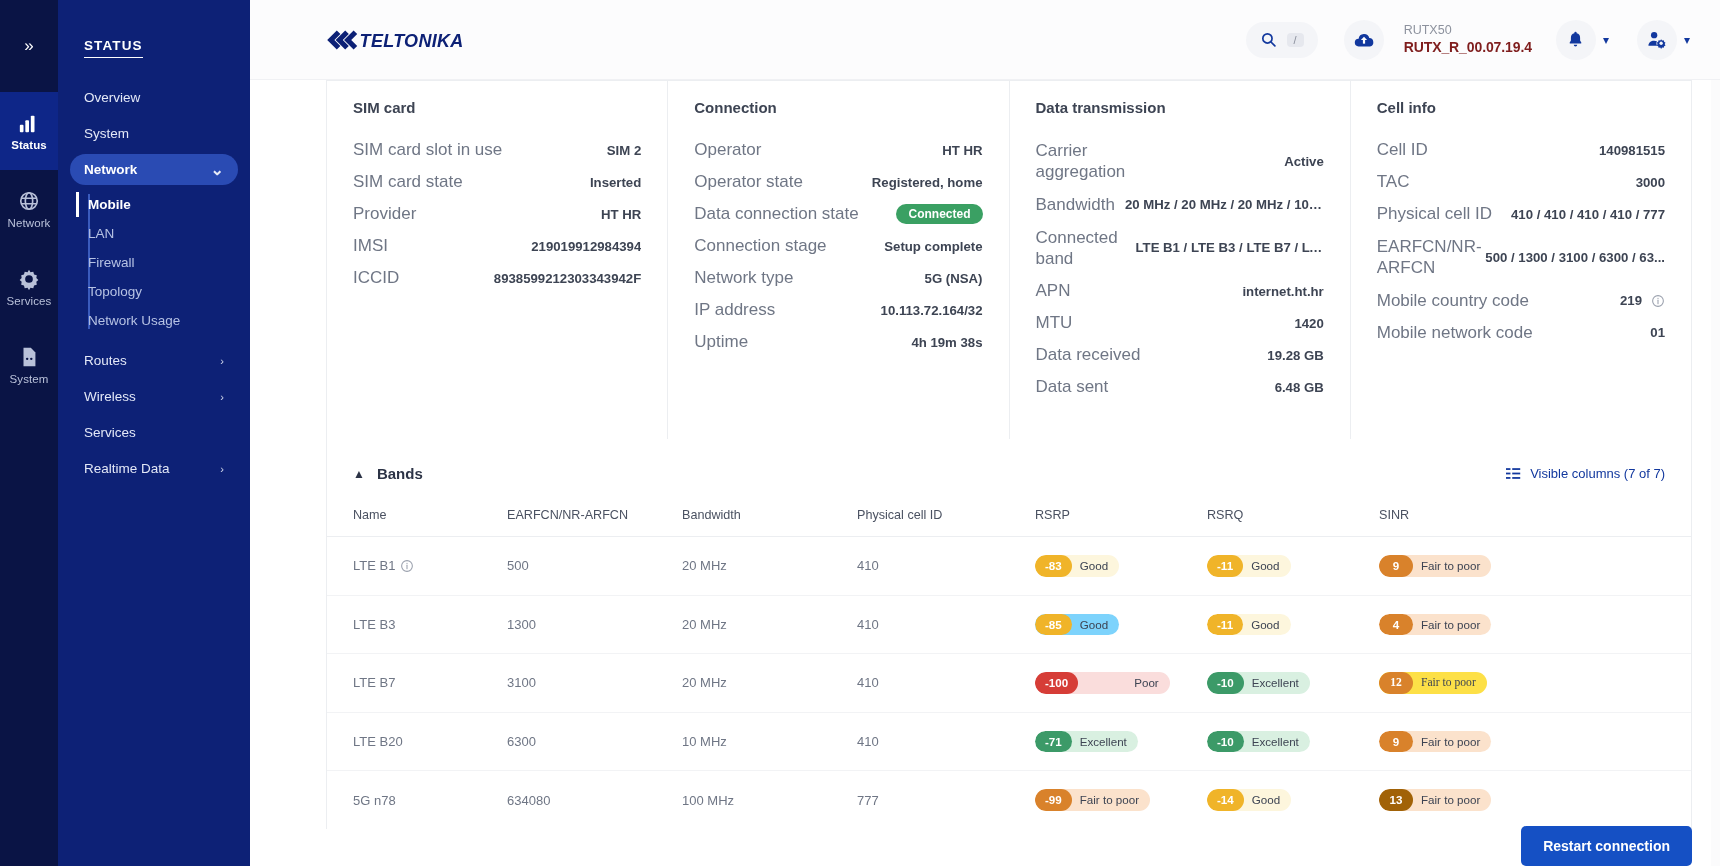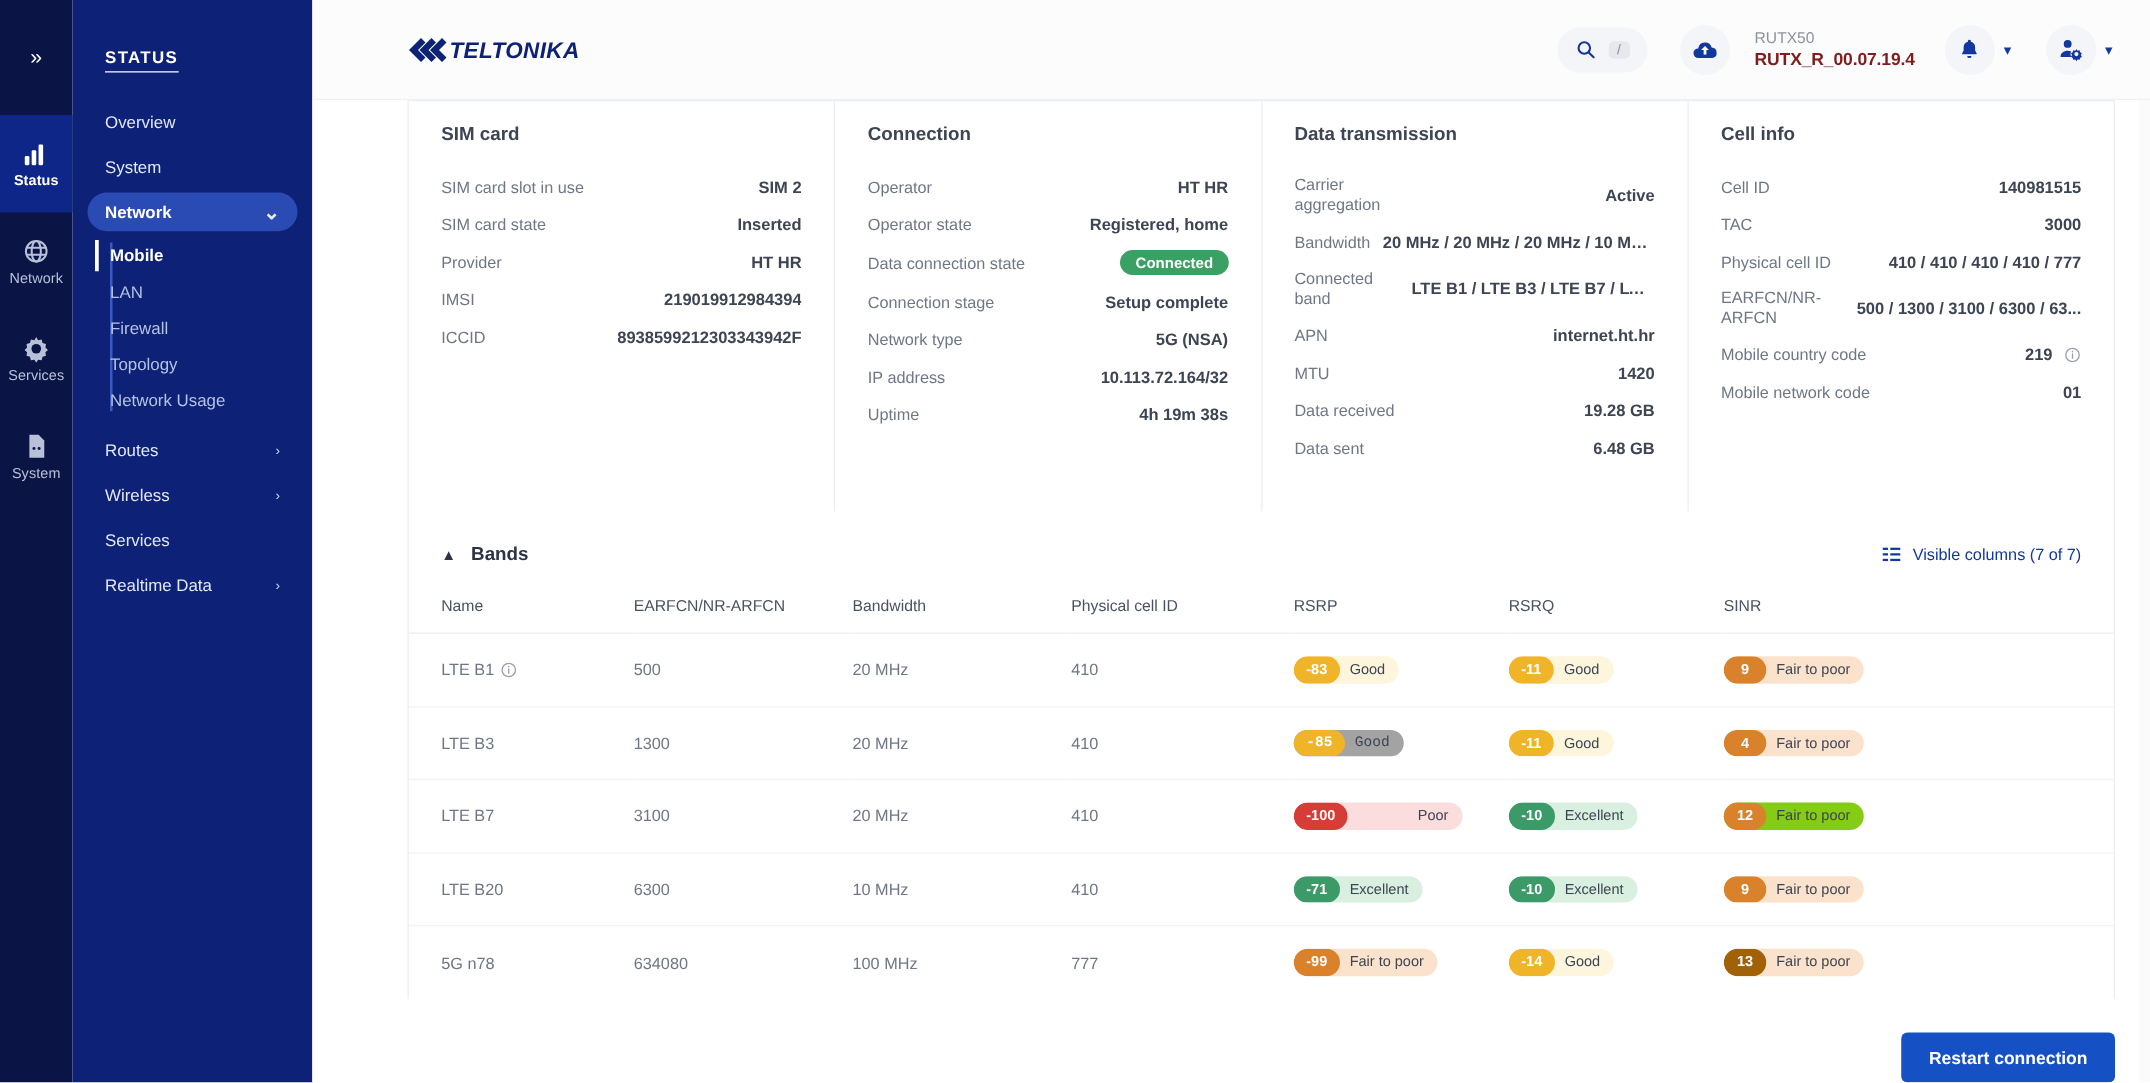--- a/index.html
+++ b/index.html
@@ -125,21 +125,21 @@
   }
   .panel:last-child { border-right: none; }
   .panel-title {
     font-size: 15px; color: #3d4453; font-weight: bold;
     margin-bottom: 24px;
   }
   .row {
     display: flex; align-items: center; justify-content: space-between;
     gap: 10px; margin-bottom: 12px; min-height: 18px;
   }
-  .k { font-size: 13px; color: #6f7685; white-space: nowrap; }
+  .k { font-size: 17px; color: #6f7685; white-space: nowrap; }
   .k.wrap { white-space: normal; max-width: 90px; line-height: 1.25;}
   .v {
     font-size: 13.2px; color: #3d4453; font-weight: bold; text-align: right;
     overflow: hidden; text-overflow: ellipsis; white-space: nowrap;
   }
   .pill-flat {
     display:inline-block; background: #3aa063; color:#fff; font-size: 12px;
     font-weight: bold; border-radius: 11px; padding: 3px 12px;
   }
 
@@ -523,21 +523,21 @@
                 <td><span class="dual" style="background: rgb(251, 226, 204);">
                     <span class="num" style="background: rgb(217, 130, 43);">9</span>
                     <span class="txt">Fair to poor</span>
                   </span></td>
               </tr>
               <tr>
                 <td class="c1"><span>LTE B3</span></td>
                 <td>1300</td>
                 <td>20 MHz</td>
                 <td>410</td>
-                <td><span class="dual" style="background: #a3a3a3; font-family: Liberation Mono, monospace;">
+                <td><span class="dual" style="background: #7dd3fc;">
                     <span class="num" style="background: rgb(240, 180, 41);">-85</span>
                     <span class="txt">Good</span>
                   </span></td>
                 <td><span class="dual" style="background: rgb(253, 246, 221);">
                     <span class="num" style="background: rgb(240, 180, 41);">-11</span>
                     <span class="txt">Good</span>
                   </span></td>
                 <td><span class="dual" style="background: rgb(251, 226, 204);">
                     <span class="num" style="background: rgb(217, 130, 43);">4</span>
                     <span class="txt">Fair to poor</span>
@@ -549,21 +549,21 @@
                 <td>20 MHz</td>
                 <td>410</td>
                 <td><span class="dual" style="background: rgb(250, 221, 220); gap: 48px;">
                     <span class="num" style="background: rgb(214, 61, 55);">-100</span>
                     <span class="txt">Poor</span>
                   </span></td>
                 <td><span class="dual" style="background: rgb(217, 240, 225);">
                     <span class="num" style="background: rgb(60, 154, 104);">-10</span>
                     <span class="txt">Excellent</span>
                   </span></td>
-                <td><span class="dual" style="background: #84cc16;">
+                <td><span class="dual" style="background: #fde047; font-family: Liberation Serif, serif;">
                     <span class="num" style="background: rgb(217, 130, 43);">12</span>
                     <span class="txt">Fair to poor</span>
                   </span></td>
               </tr>
               <tr>
                 <td class="c1"><span>LTE B20</span></td>
                 <td>6300</td>
                 <td>10 MHz</td>
                 <td>410</td>
                 <td><span class="dual" style="background: rgb(217, 240, 225);">

